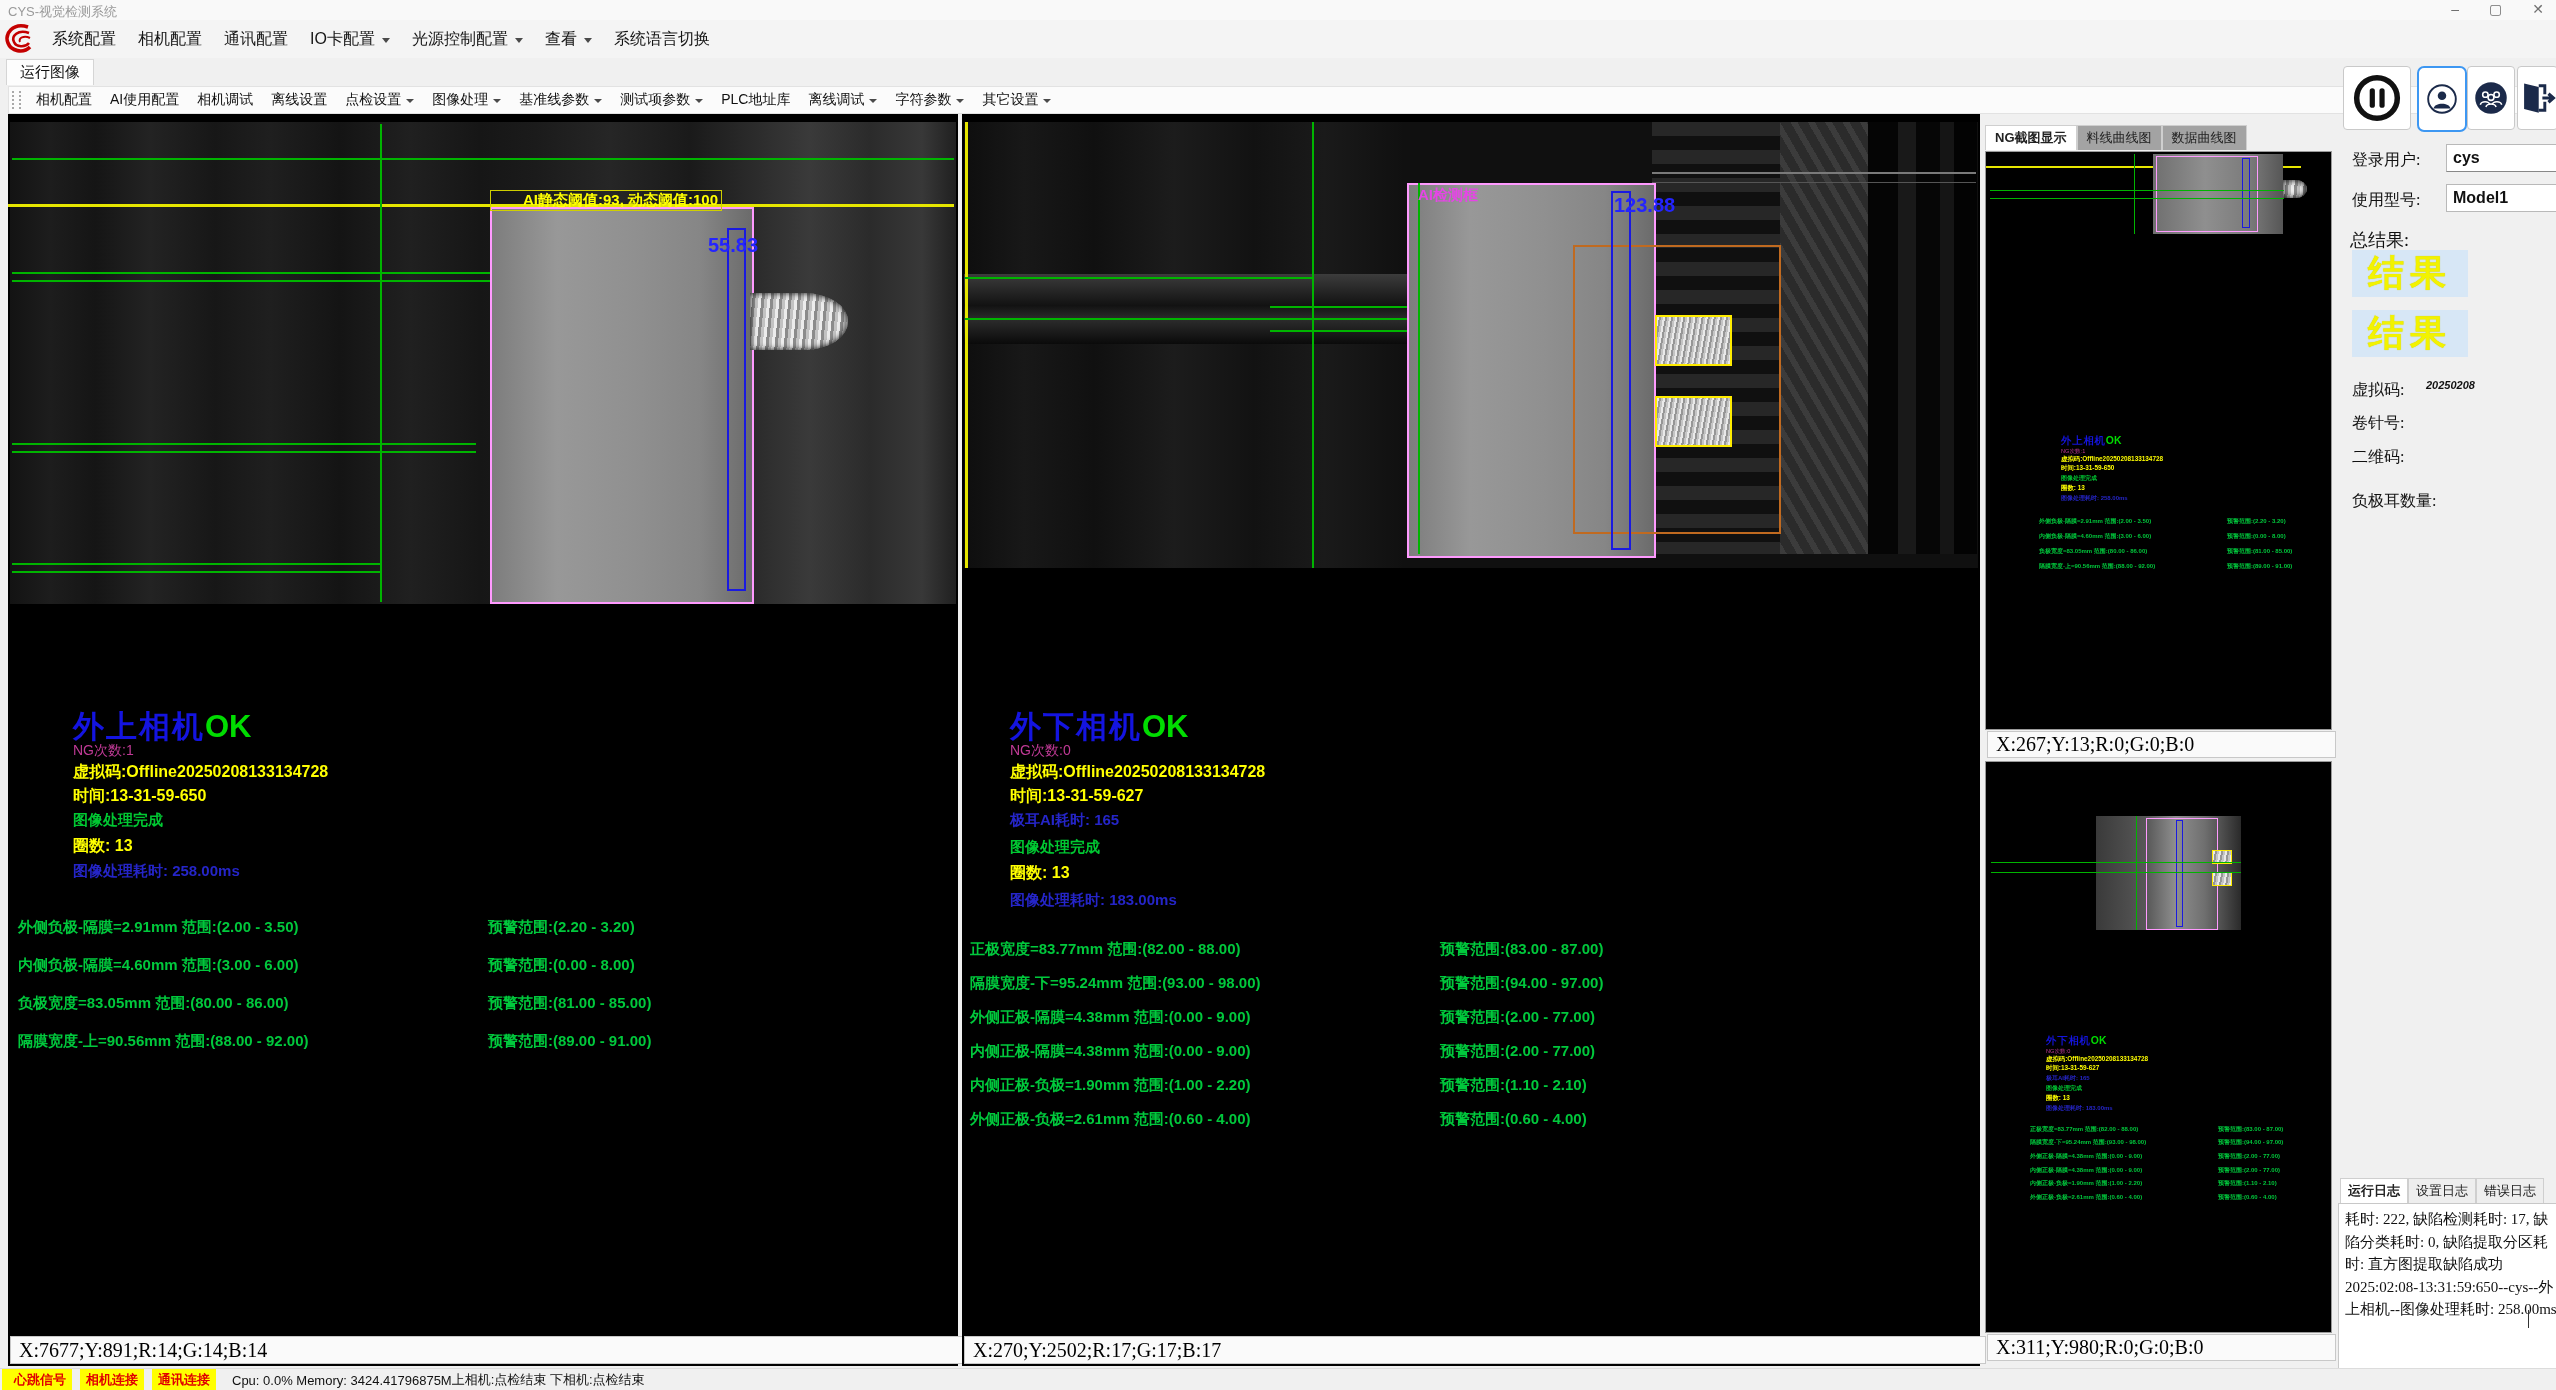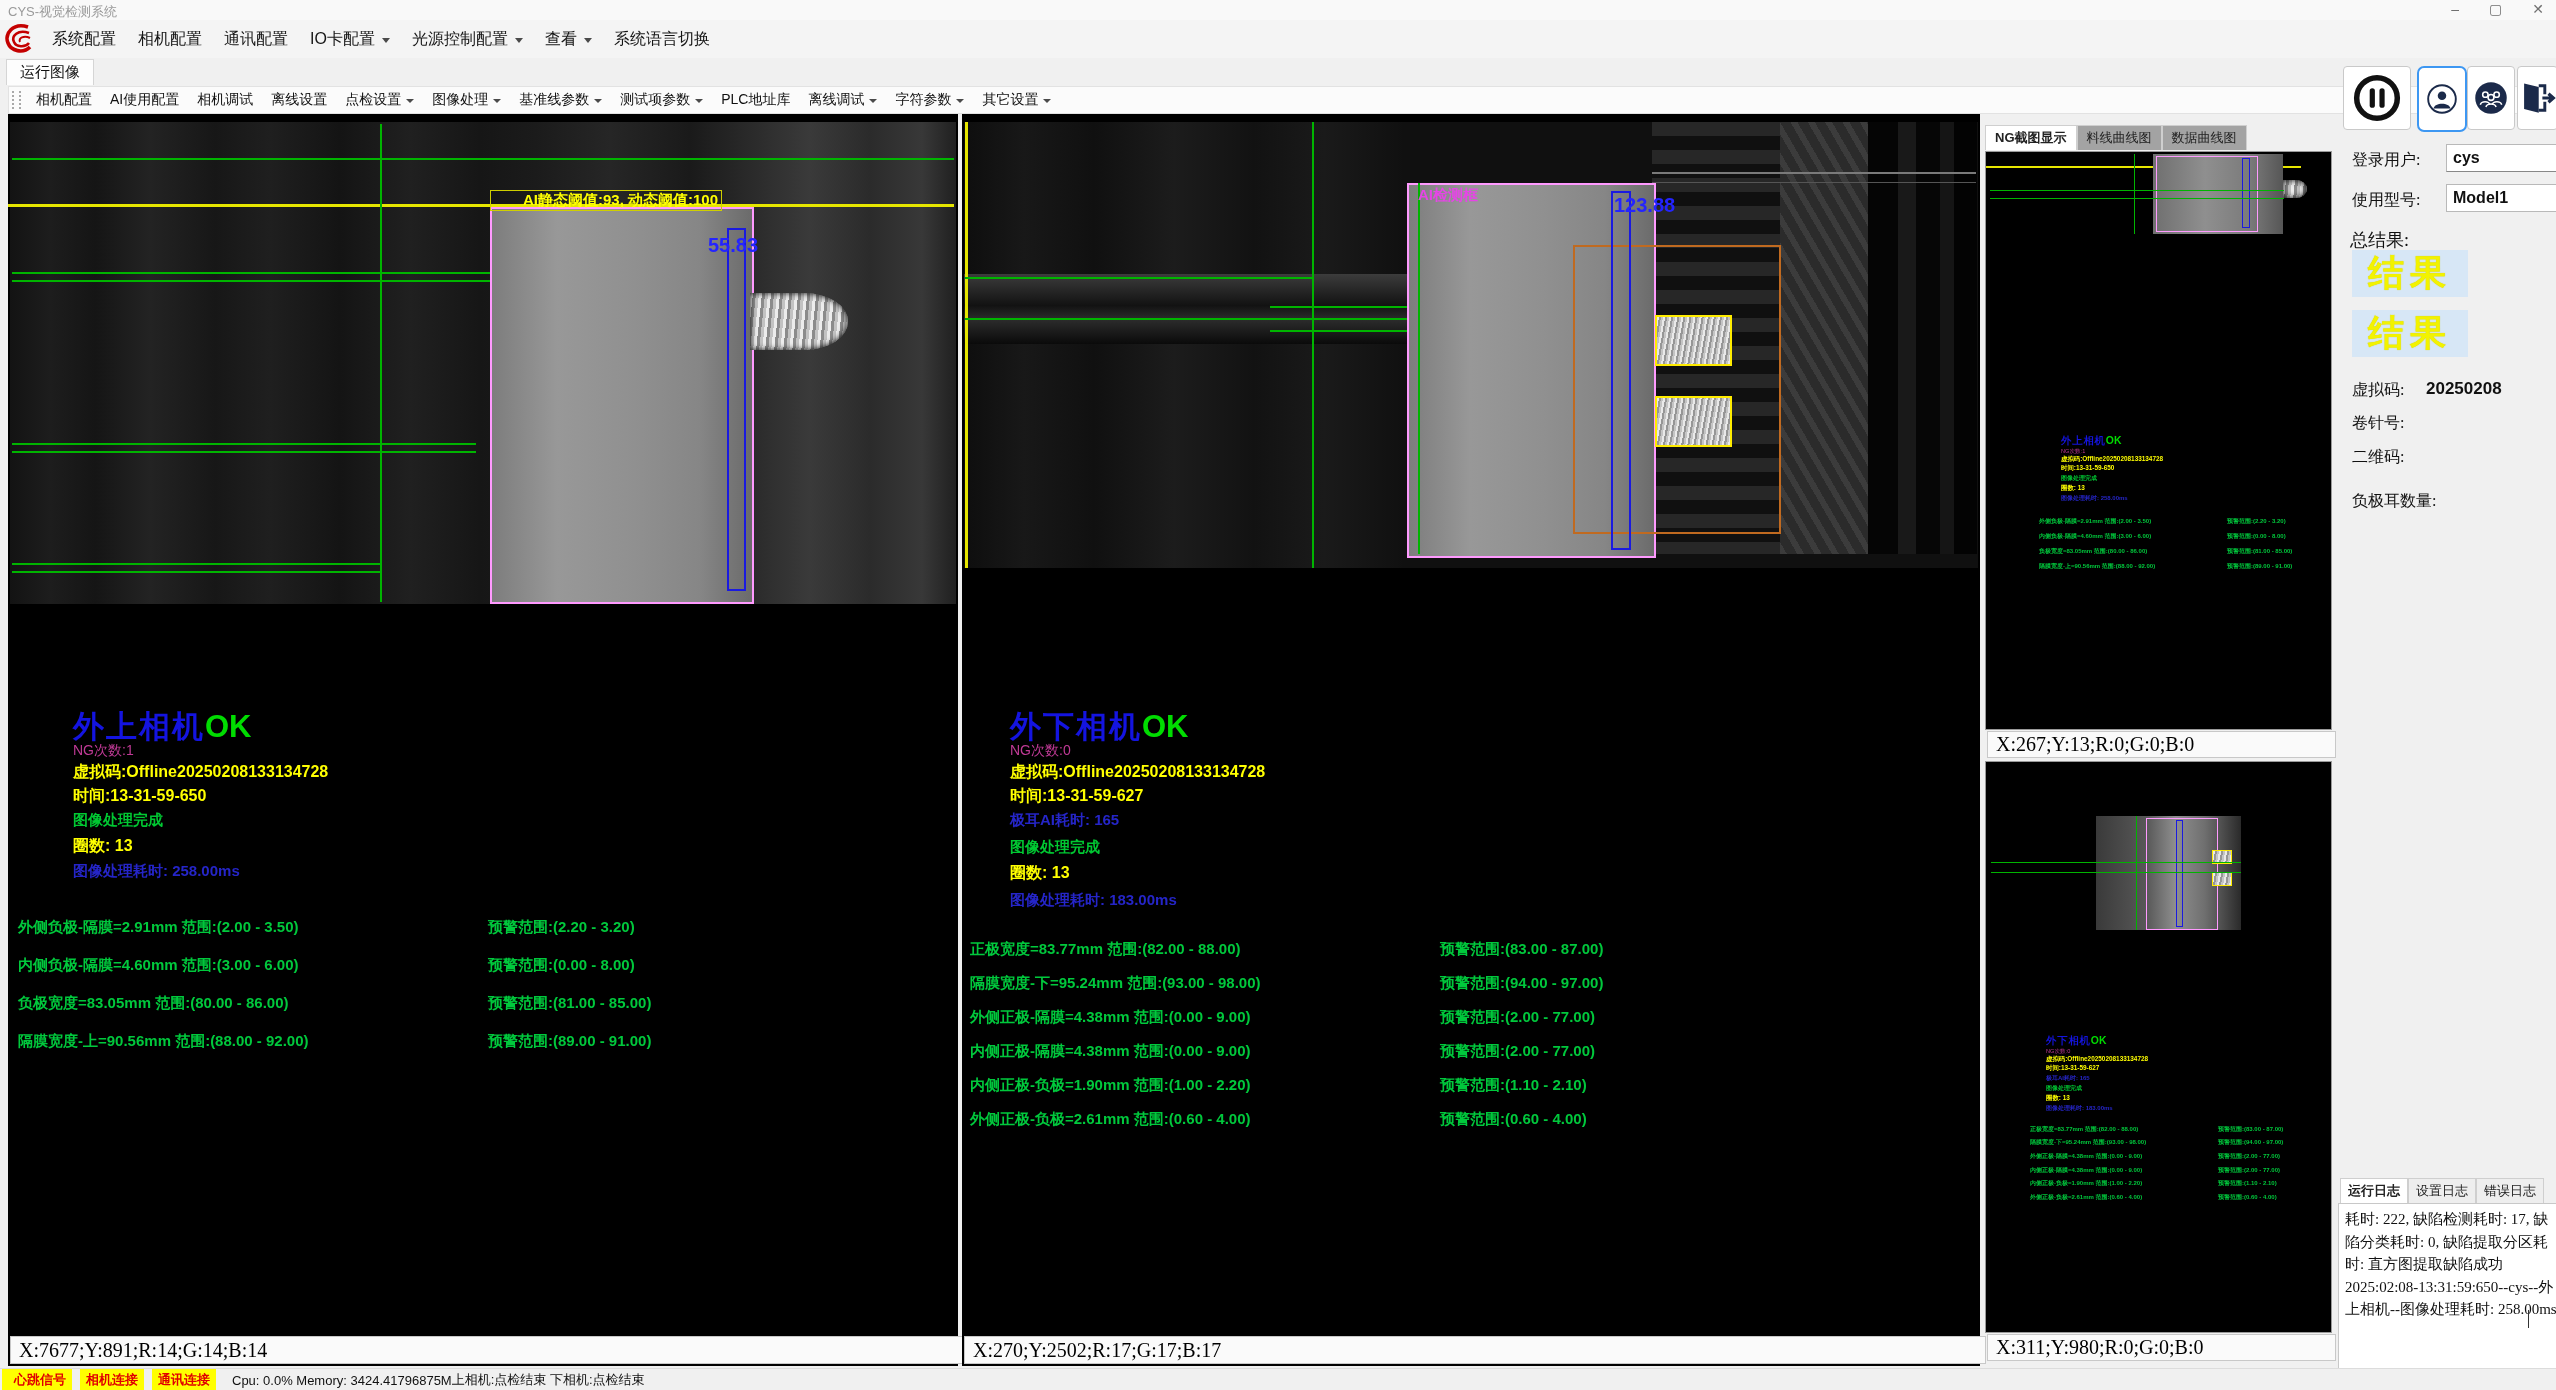--- a/index.html
+++ b/index.html
@@ -105,21 +105,21 @@
   
   .rc-btn{position:absolute;background:#fff;border:1px solid #c9c9c9;border-radius:4px;
           display:flex;align-items:center;justify-content:center;}
   .rc-btn.selected{border:2px solid #3d97f2;border-radius:7px;}
   .fld-label{position:absolute;font-size:16px;color:#111;font-family:"Liberation Serif","DejaVu Serif",serif;white-space:nowrap;}
   .fld-input{position:absolute;background:#fff;border:1px solid #b9b9b9;font-size:16px;font-weight:bold;
              color:#111;display:flex;align-items:center;padding-left:6px;}
   .result-box{position:absolute;background:#d7e7f6;display:flex;align-items:center;justify-content:center;
               color:#f2f200;font-size:36px;font-weight:bold;letter-spacing:6px;
               text-shadow:0 0 1px #caca00;}
-  .fld-value{position:absolute;font-size:17px;font-weight:bold;color:#111;white-space:nowrap;}
+  .fld-value{position:absolute;font-size:11px;font-weight:bold;color:#111;white-space:nowrap;font-style:italic;}
 
   .logtabs{position:absolute;left:2340px;top:1181px;display:flex;height:22px;align-items:flex-end;}
   .logtab{font-size:13px;color:#222;padding:3px 7px;background:#eee;border:1px solid #cfcfcf;border-bottom:none;font-family:"Liberation Serif","DejaVu Serif",serif;}
   .logtab.active{background:#fff;font-weight:bold;}
   .logbox{position:absolute;left:2338px;top:1203px;width:214px;height:182px;background:#fff;
           border:1px solid #c8c8c8;font-size:15px;color:#111;padding:4px 2px 4px 6px;
           line-height:1.5;white-space:pre-wrap;overflow:hidden;
           font-family:"Liberation Serif","DejaVu Serif",serif;}
   .text-cursor{position:absolute;left:2528px;top:1310px;width:1px;height:18px;background:#333;}
 

